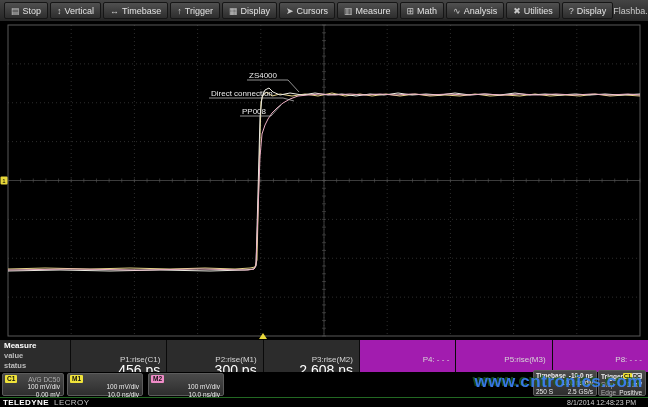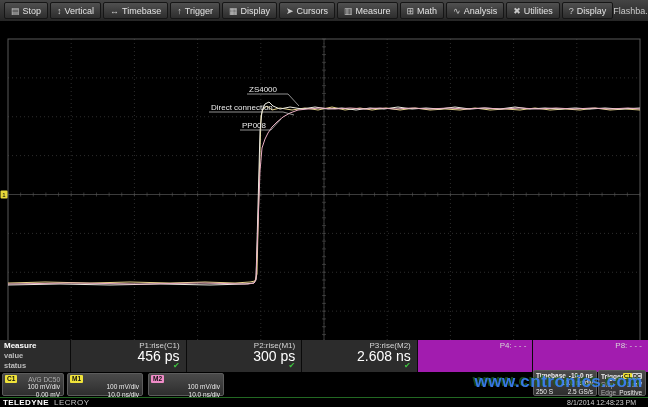--- a/index.html
+++ b/index.html
@@ -13,26 +13,26 @@
     display:flex; align-items:center; }
   .menu-items { display:flex; align-items:center; padding-left:2px; }
   .menu-btn { display:flex; align-items:center; gap:3px; height:17px; padding:0 6px; margin-left:2px;
     background:linear-gradient(#505050,#2d2d2d); border:1px solid #161616; border-radius:2px;
     color:#e2e2e2; font-size:9px; white-space:nowrap; cursor:default; }
   .menu-btn .icon { font-size:9px; color:#c8c8c8; }
   .menu-right { margin-left:auto; display:flex; align-items:center; gap:10px; padding-right:3px; }
   .flashback { font-size:9px; color:#c9c9c9; }
 
   
-  .grid-area { position:absolute; top:36px; left:0; width:648px; height:320px; }
+  .grid-area { position:absolute; top:22px; left:0; width:648px; height:320px; }
 
   
   .measure-table { position:absolute; top:340px; left:0; width:648px; height:32px;
     display:flex; gap:1px; background:#0a0a0a; }
-  .m-cell { background:#2c2c2c; flex:1 1 0; padding:1px 6px 0 0; text-align:right; overflow:hidden; }
+  .m-cell { background:#2c2c2c; flex:1 1 0; padding:15px 6px 0 0; text-align:right; overflow:hidden; }
   .m-cell.empty { background:#a21caf; }
   .m-cell .hdr { font-size:8px; color:#d6d6d6; line-height:10px; white-space:nowrap; }
   .m-cell .val { font-size:14px; color:#fff; line-height:10px; height:10px; white-space:nowrap; }
   .m-cell .st  { font-size:8px; line-height:10px; height:10px; color:#3fc43f; }
   .m-label { flex:0 0 70px; text-align:left; padding:1px 0 0 4px; background:#2c2c2c; }
   .m-label .r1 { font-size:8px; font-weight:bold; color:#fff; line-height:10px; }
   .m-label .r2, .m-label .r3 { font-size:7.5px; color:#bdbdbd; line-height:10px;font-weight:bold; }
 
   
   .desc-box { position:absolute; background:linear-gradient(#4a4a4a,#2e2e2e);
@@ -267,20 +267,25 @@
         <div class="hdr">P3:rise(M2)</div>
         <div class="val">2.608 ns</div>
         <div class="st">✔</div>
       </div>
       <div class="m-cell empty">
         <div class="hdr">P4: - - -</div>
         <div class="val"></div>
         <div class="st"></div>
       </div>
       <div class="m-cell empty">
+        <div class="hdr">P5:rise(M3)</div>
+        <div class="val"></div>
+        <div class="st"></div>
+      </div>
+      <div class="m-cell empty">
         <div class="hdr">P8: - - -</div>
         <div class="val"></div>
         <div class="st"></div>
       </div>
     </div>
 
   <div id="channel-boxes">
       <div class="desc-box" style="left: 2px; top: 373px; width: 62px; height: 23px;">
         <div class="desc-row">
           <span class="badge" style="background: rgb(240, 227, 58);">C1</span>

